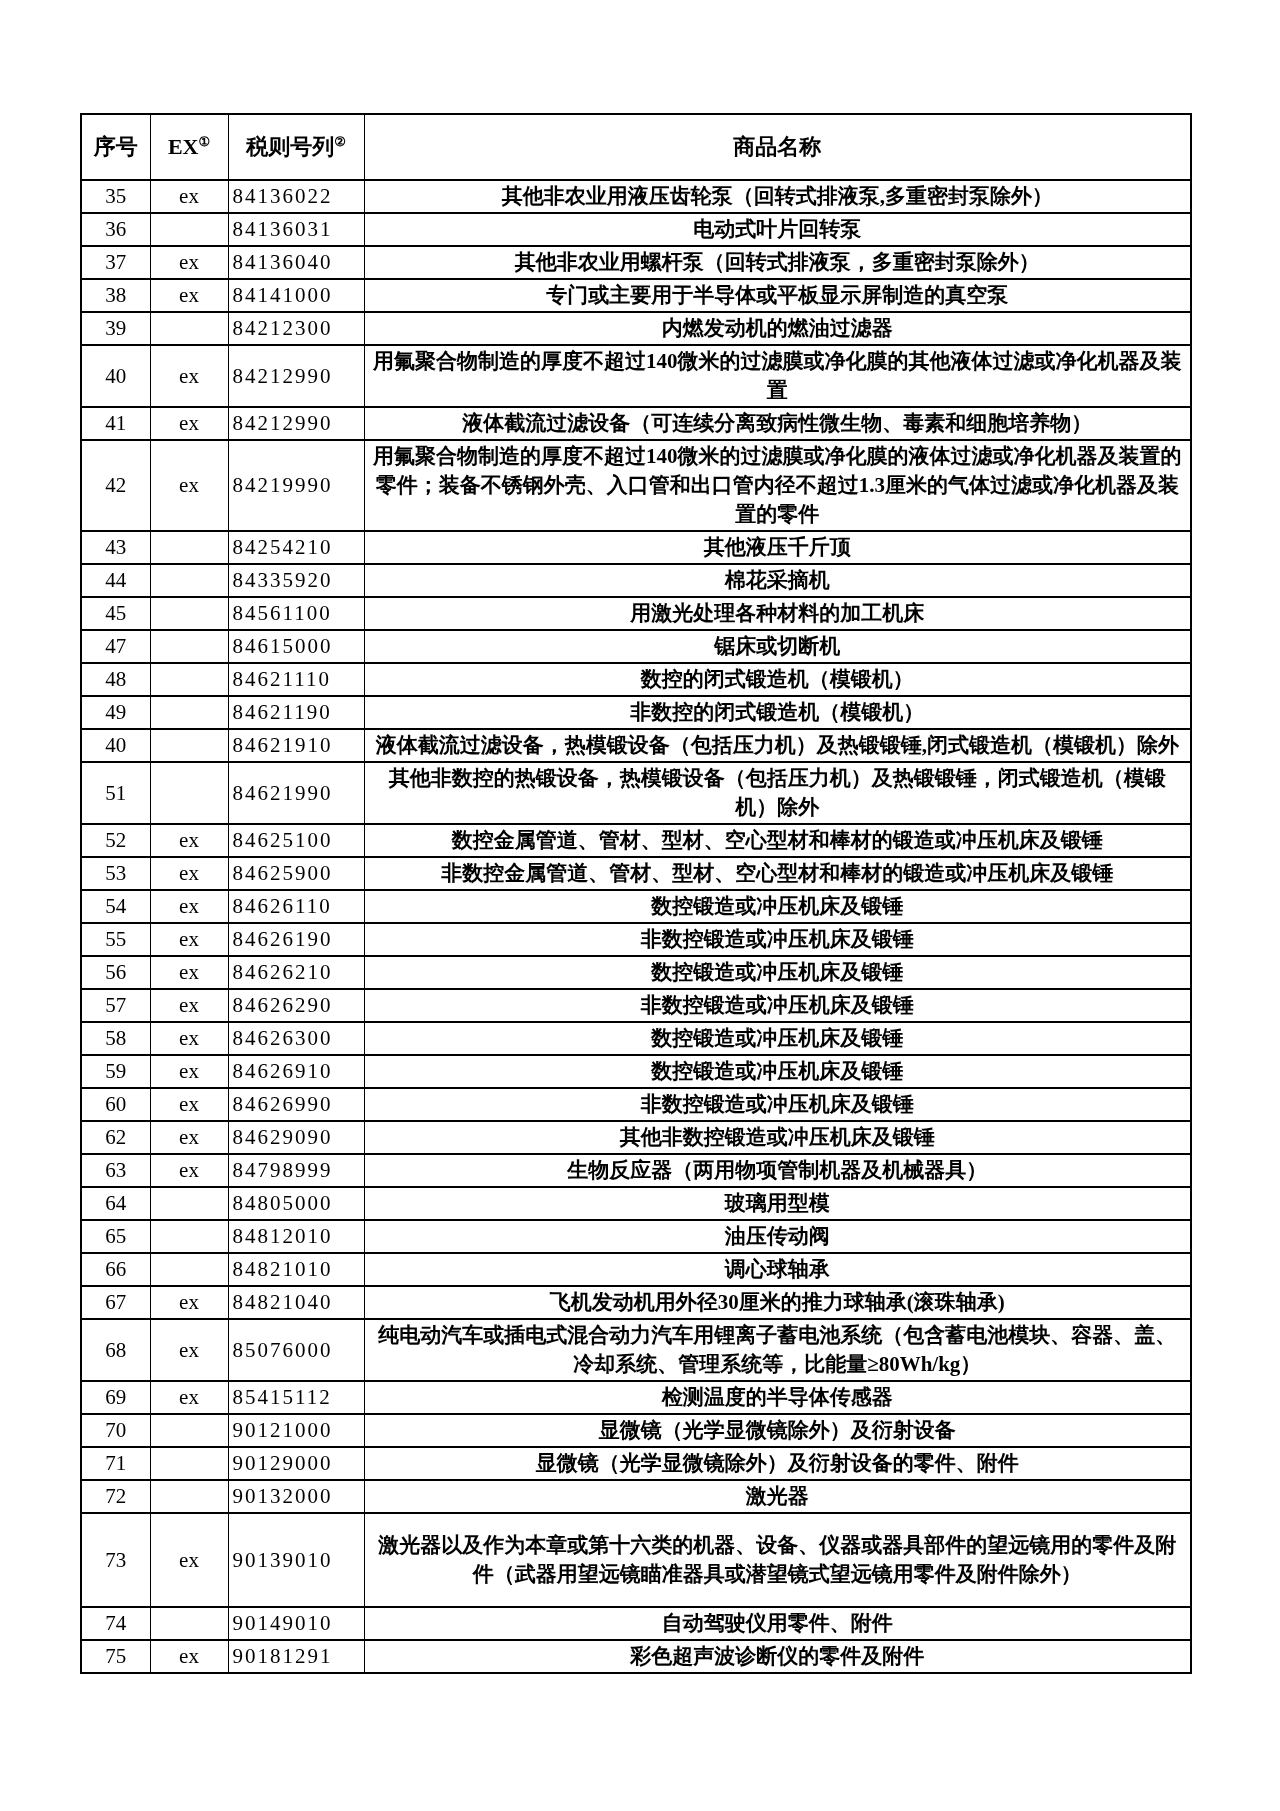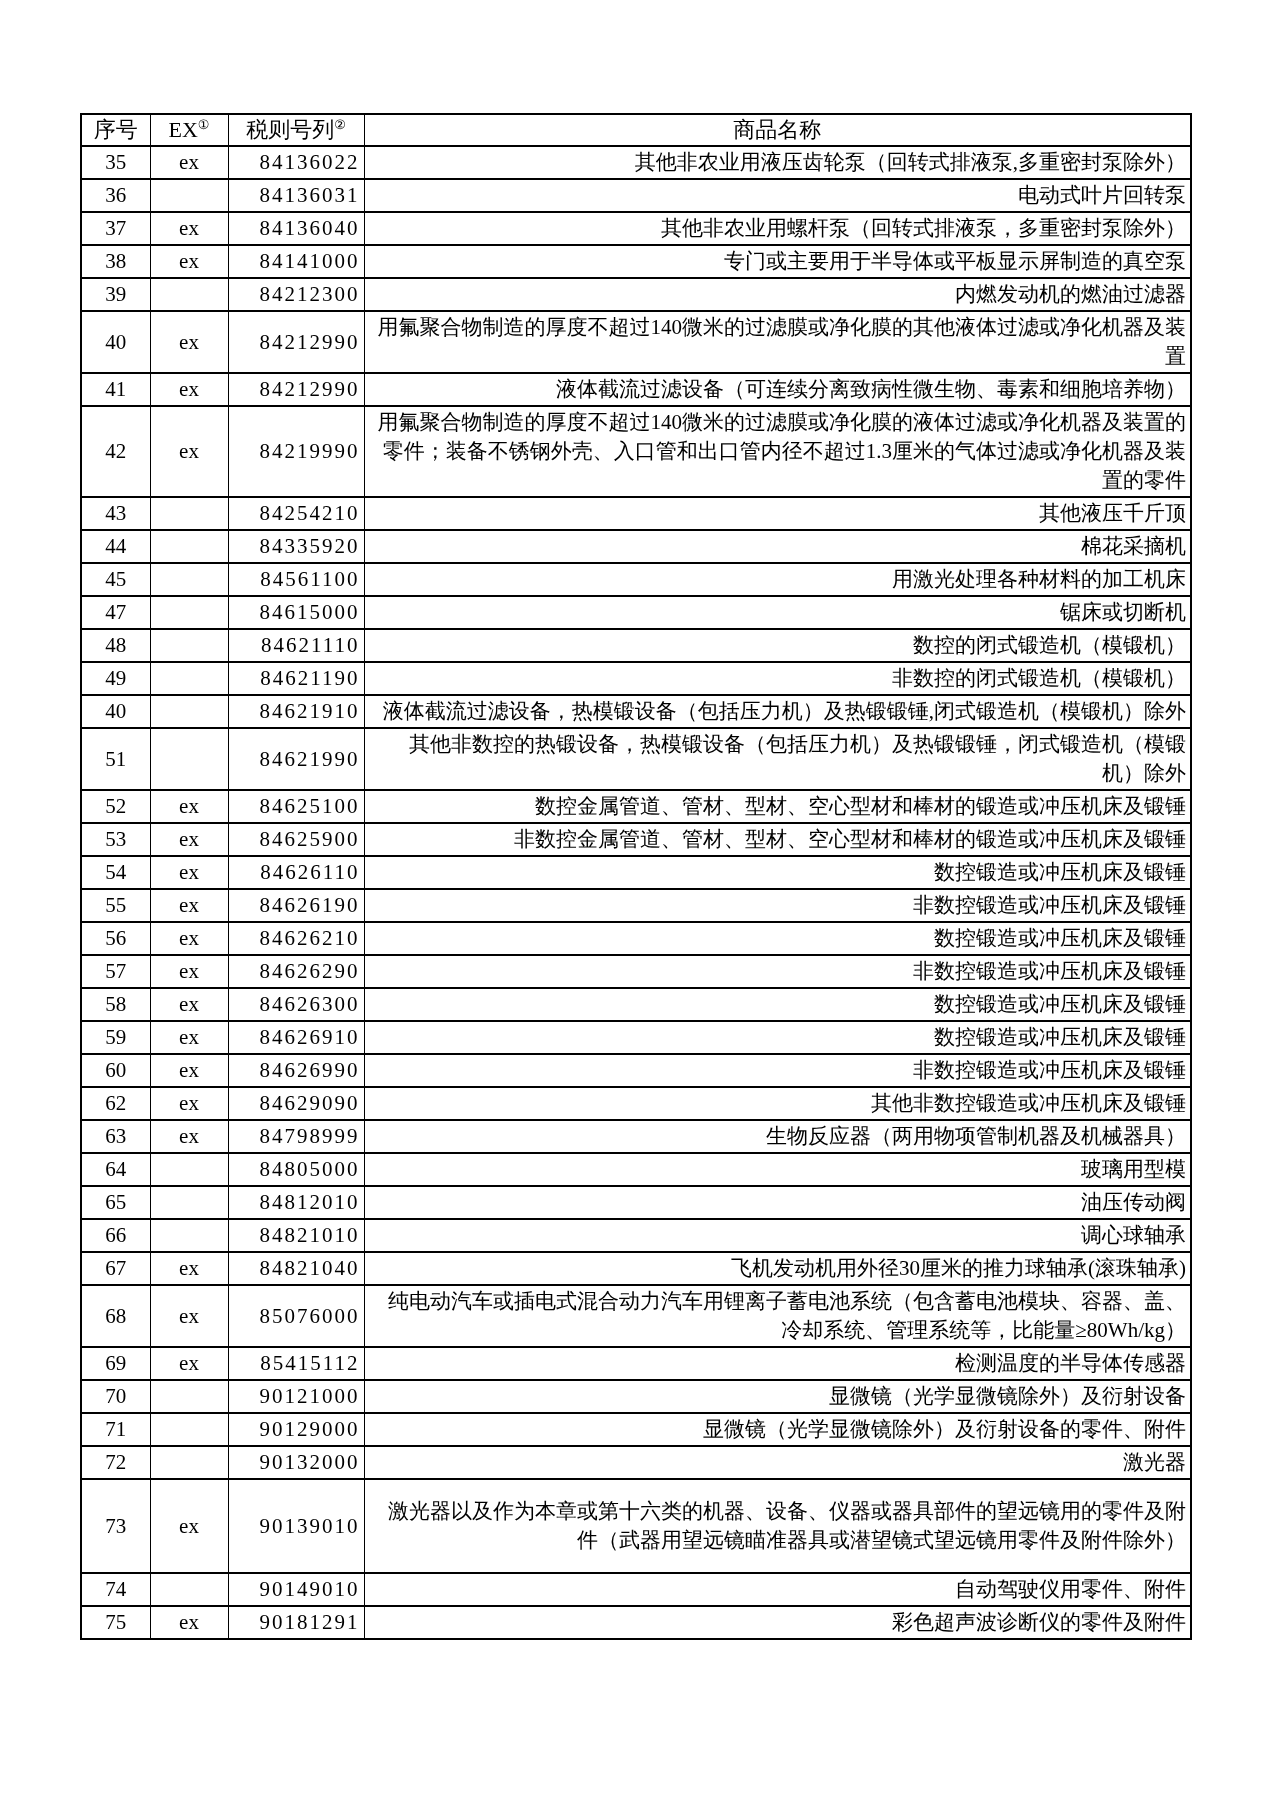--- a/index.html
+++ b/index.html
@@ -16,26 +16,26 @@
     border: 2px solid #000;
   }
   table.tariff th, table.tariff td {
     border-left: 1px solid #000; border-right: 1px solid #000;
     border-top: 2px solid #000; border-bottom: 2px solid #000;
     font-size: 21px; line-height: 29px;
     padding: 1px 4px; vertical-align: middle;
     overflow: hidden;
   }
   table.tariff th {
-    font-weight: normal; text-align: center;
-    font-size: 22px; line-height: 28px; padding: 1px 2px;
+    font-weight: bold; text-align: center;
+    font-size: 22px; line-height: 28px; padding: 18px 2px;
   }
   td.c-no, td.c-ex { text-align: center; }
-  td.c-code { text-align: right; letter-spacing: 2px; }
-  td.c-name { text-align: right; padding: 1px 12px 1px 6px; }
+  td.c-code { text-align: left; letter-spacing: 2px; }
+  td.c-name { text-align: center; padding: 1px 12px 1px 6px; font-weight: bold; }
   tr[data-no="73"] td { padding-top: 17px; padding-bottom: 17px; }
   sup.fn { font-size: 13px; vertical-align: super; line-height: 0; }
 </style>
 </head>
 <body>
 
 <div class="page">
   <table class="tariff">
     <colgroup>
       <col style="width:69px">

